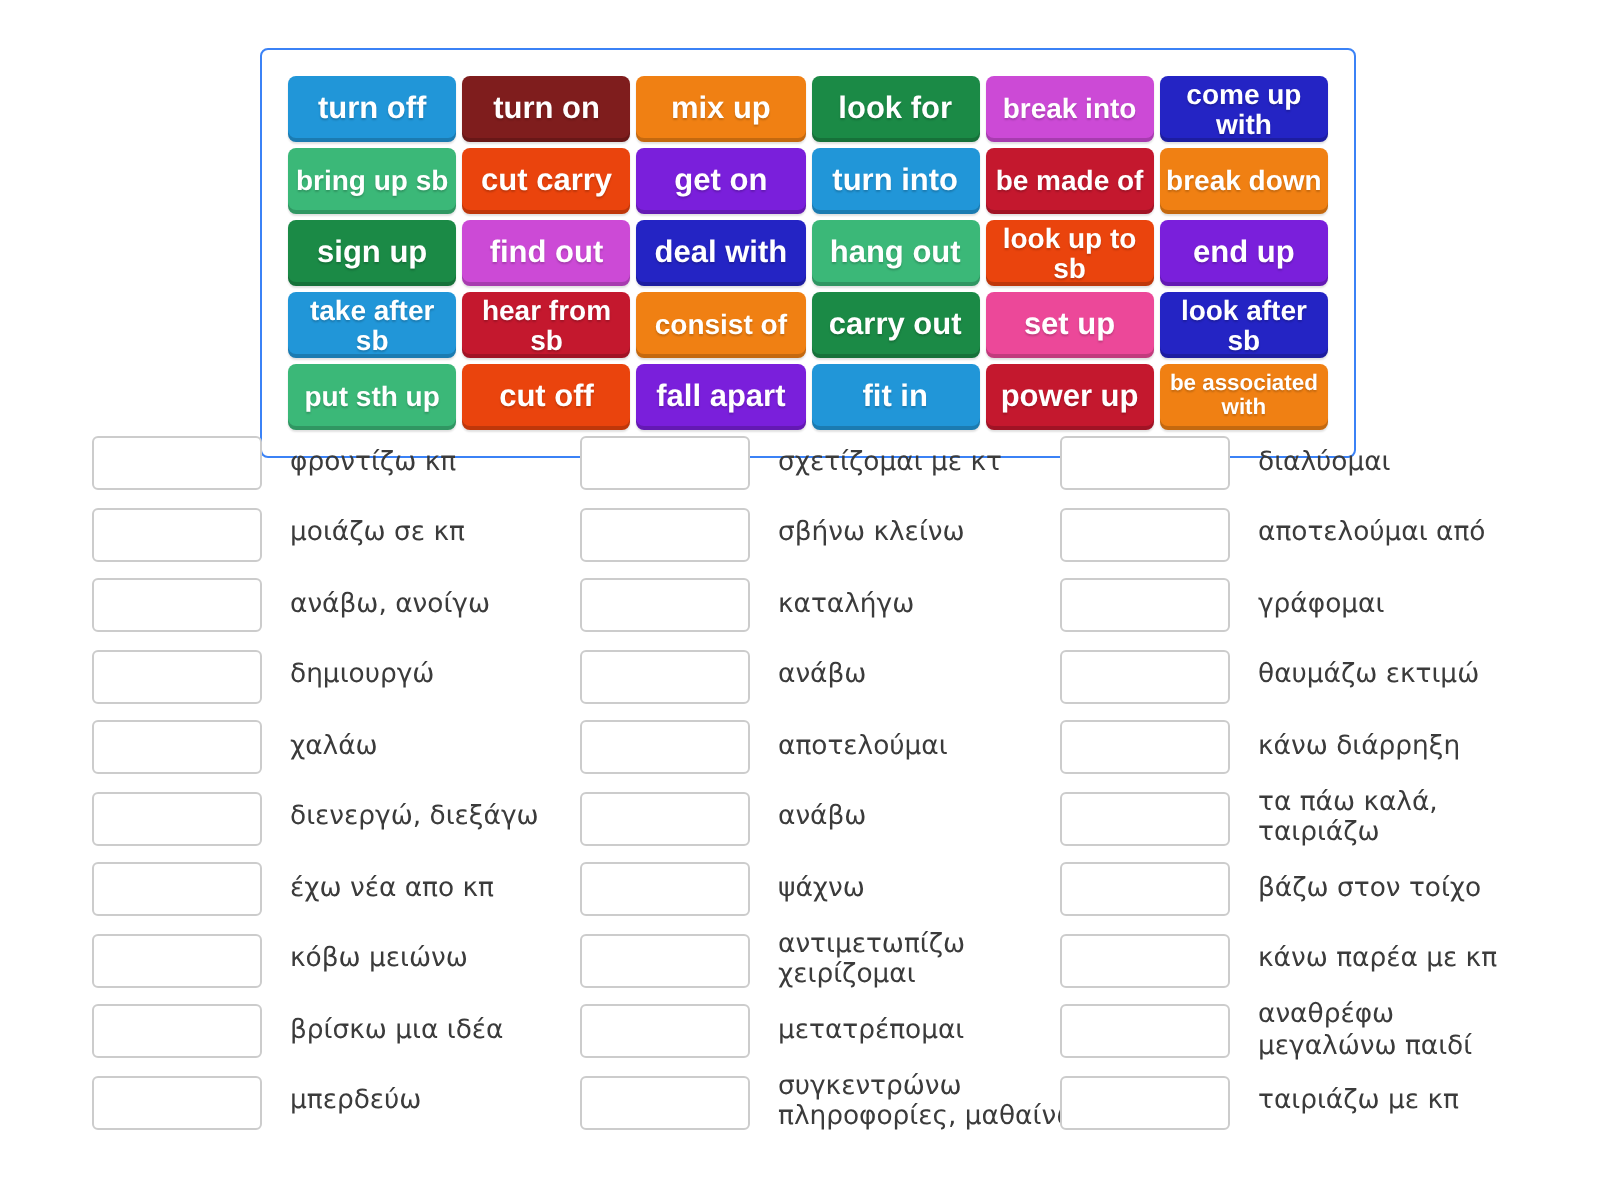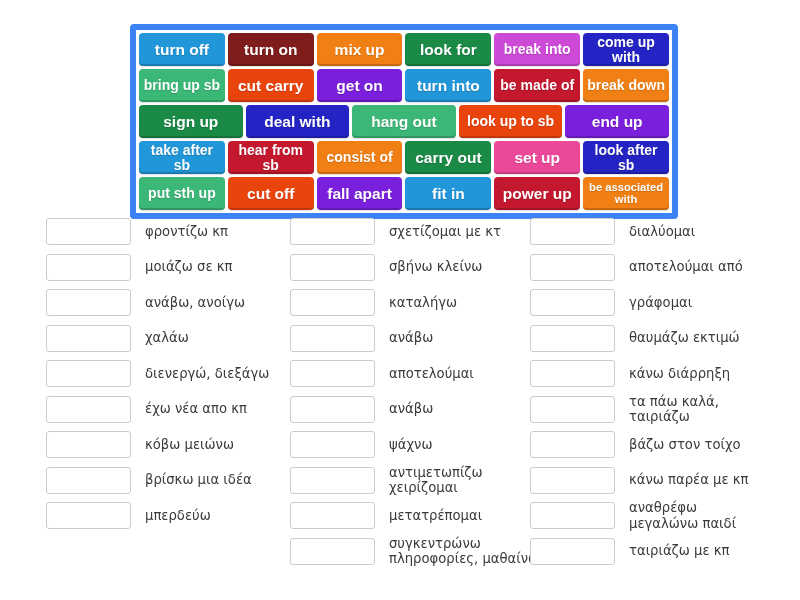--- a/index.html
+++ b/index.html
@@ -15,24 +15,24 @@
     position: relative;
   }
 
   
   #tile-grid-container {
     position: absolute;
     left: 130px;
     top: 24px;
     width: 548px;
     box-sizing: border-box;
-    border: 6px solid #3b82f6;
+    border: 1px solid #3b82f6;
     border-radius: 4px;
     background: #ffffff;
-    padding: 3px;
+    padding: 13px;
   }
   .tile-row {
     display: flex;
     gap: 3px;
     margin-bottom: 3px;
   }
   .tile-row:last-child {
     margin-bottom: 0;
   }
   .tile {
@@ -116,20 +116,21 @@
     <div class="tile-row">
       <div class="tile sz-md" style="background: rgb(59, 184, 120);">bring up sb</div>
       <div class="tile sz-lg" style="background: rgb(234, 68, 13);">cut carry</div>
       <div class="tile sz-lg" style="background: rgb(122, 31, 219);">get on</div>
       <div class="tile sz-lg" style="background: rgb(33, 150, 216);">turn into</div>
       <div class="tile sz-md" style="background: rgb(196, 24, 46);">be made of</div>
       <div class="tile sz-md" style="background: rgb(240, 128, 19);">break down</div>
     </div>
     <div class="tile-row">
       <div class="tile sz-lg" style="background: rgb(27, 138, 70);">sign up</div>
+      <div class="tile sz-lg" style="background: rgb(204, 74, 214);">find out</div>
       <div class="tile sz-lg" style="background: rgb(36, 36, 196);">deal with</div>
       <div class="tile sz-lg" style="background: rgb(59, 184, 120);">hang out</div>
       <div class="tile sz-sm" style="background: rgb(234, 68, 13);">look up to sb</div>
       <div class="tile sz-lg" style="background: rgb(122, 31, 219);">end up</div>
     </div>
     <div class="tile-row">
       <div class="tile sz-sm" style="background: rgb(33, 150, 216);">take after sb</div>
       <div class="tile sz-sm" style="background: rgb(196, 24, 46);">hear from sb</div>
       <div class="tile sz-md" style="background: rgb(240, 128, 19);">consist of</div>
       <div class="tile sz-lg" style="background: rgb(27, 138, 70);">carry out</div>
@@ -156,20 +157,24 @@
       <div class="answer-row">
         <div class="drop-box"></div>
         <div class="answer-label">μοιάζω σε κπ</div>
       </div>
       <div class="answer-row">
         <div class="drop-box"></div>
         <div class="answer-label">ανάβω, ανοίγω</div>
       </div>
       <div class="answer-row">
         <div class="drop-box"></div>
+        <div class="answer-label">δημιουργώ</div>
+      </div>
+      <div class="answer-row">
+        <div class="drop-box"></div>
         <div class="answer-label">χαλάω</div>
       </div>
       <div class="answer-row">
         <div class="drop-box"></div>
         <div class="answer-label">διενεργώ, διεξάγω</div>
       </div>
       <div class="answer-row">
         <div class="drop-box"></div>
         <div class="answer-label">έχω νέα απο κπ</div>
       </div>

